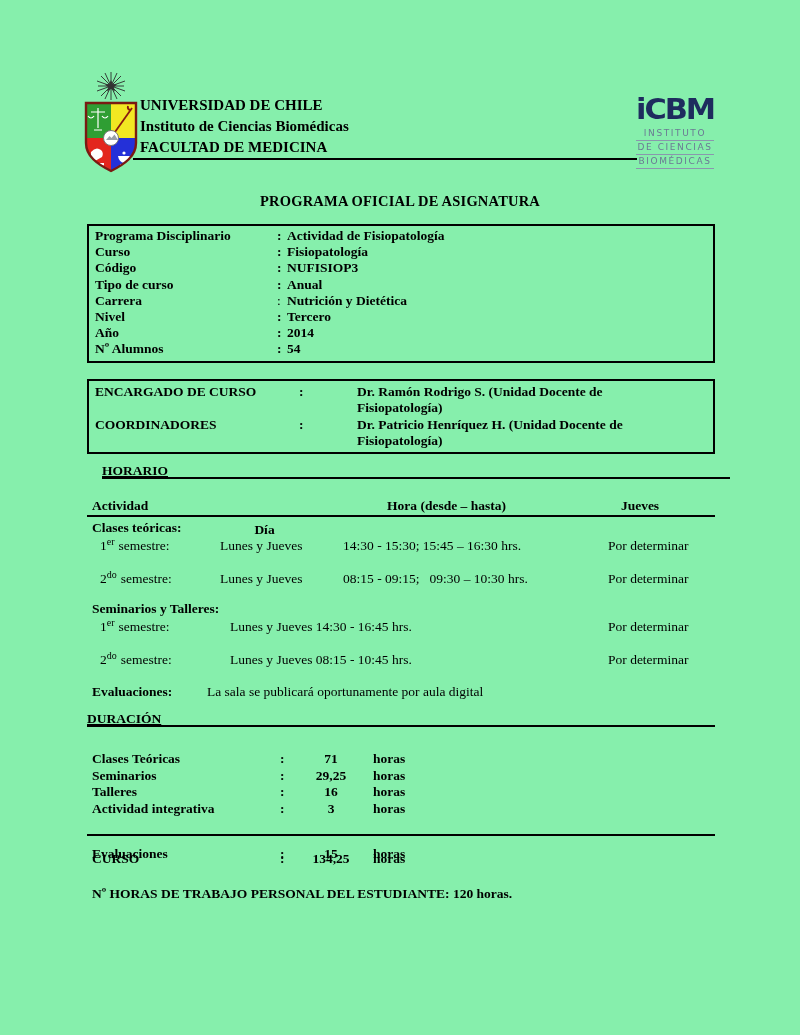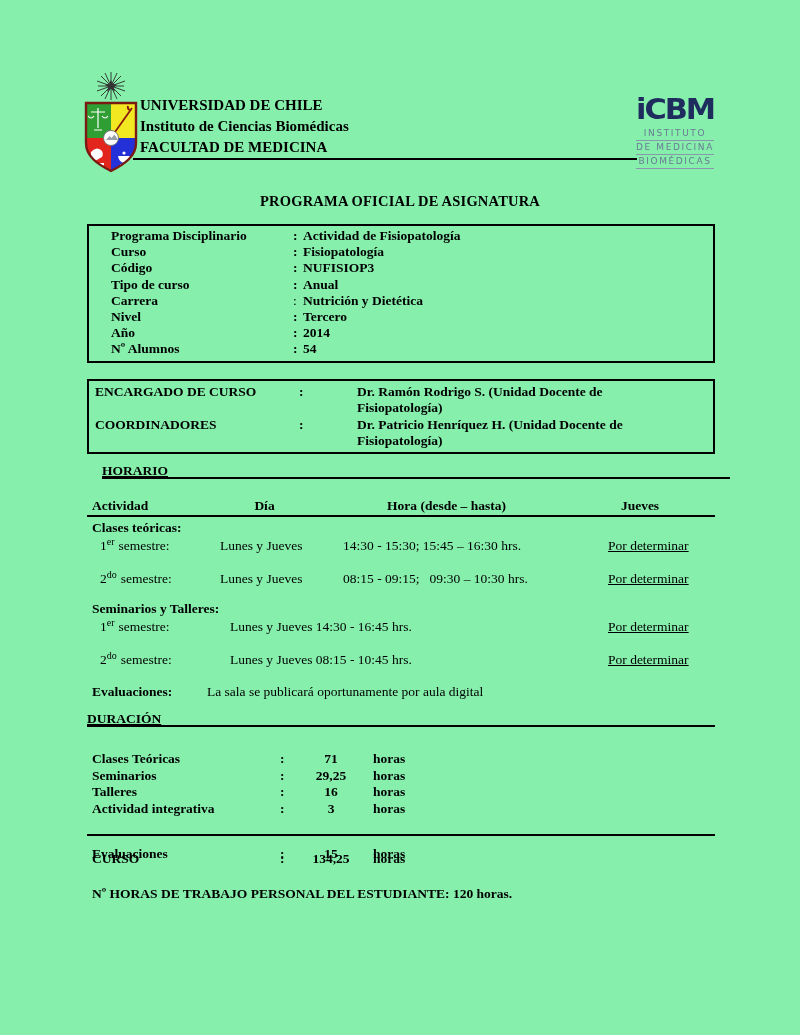--- a/index.html
+++ b/index.html
@@ -25,21 +25,21 @@
     border-top:1px solid #8a97ad;
   }
   .icbm-sub.first { border-top:none; }
   .icbm-sub.last { border-bottom:1px solid #8a97ad; }
 
   
   .doc-title { left:0; top:193px; width:800px; text-align:center; font-weight:bold; font-size:14.5px; letter-spacing:0.2px; }
 
   
   .info-box { left:87px; top:224px; width:628px; border:2px solid #000; padding:2px 0 3px 0; }
-  .info-row { display:grid; grid-template-columns:188px 1fr; line-height:16.2px; font-weight:bold;margin-left:16px; }
+  .info-row { display:grid; grid-template-columns:188px 1fr; line-height:16.2px; font-weight:bold; }
   .info-row .lbl { padding-left:6px; }
   .info-row .val .colon { display:inline-block; width:10px; }
   .colon.thin { font-weight:normal; }
 
   
   .staff-box { left:87px; top:379px; width:628px; border:2px solid #000; padding:3px 0 2px 0; font-weight:bold; }
   .staff-row { display:grid; grid-template-columns:210px 58px 1fr; line-height:16.4px; }
   .staff-row .lbl { padding-left:6px; }
   .staff-row .val { max-width:312px; }
 
@@ -47,31 +47,31 @@
   .sec-heading { left:87px; width:628px; height:16px; font-weight:bold; border-bottom:2px solid #000; }
   .sec-heading span { text-decoration:underline; }
 
   
   .sched-header {
     left:87px; top:498px; width:628px; height:19px; font-weight:bold;
     display:grid; grid-template-columns:128px 123px 257px 120px;
     border-bottom:2px solid #000;
   }
   .sched-header .c1 { padding-left:5px; }
-  .sched-header .c2 { text-align:center; padding-right:24px; }
+  .sched-header .c2 { text-align:center; padding-right:24px;margin-top:24px; }
   .sched-header .c3 { text-align:center; padding-right:40px; }
   .sched-header .c4 { text-align:center; padding-right:30px; }
 
   .group-label { left:87px; width:628px; font-weight:bold; padding-left:5px; }
 
   .sched-row { left:87px; width:628px; display:grid; grid-template-columns:128px 123px 257px 120px; }
   .sched-row .sem { padding-left:13px; }
   .sched-row .dia { padding-left:5px; }
   .sched-row .hora { padding-left:5px; white-space:pre-wrap; }
-  .sched-row .lugar { padding-left:13px;text-decoration:underline; }
+  .sched-row .lugar { padding-left:13px; }
   .sched-row.merged { grid-template-columns:128px 380px 120px; }
   .sched-row.merged .diahora { padding-left:15px; }
   sup { font-size:10px; vertical-align:super; line-height:0; }
   .sp { margin-left:4px; }
 
   .eval-row { left:87px; width:628px; display:flex; }
   .eval-row .lbl { font-weight:bold; width:120px; padding-left:5px; flex:none; }
 
   
   .dur-row { left:87px; width:628px; display:grid; grid-template-columns:193px 23px 56px 1fr; font-weight:bold; line-height:16.5px; }
@@ -152,21 +152,21 @@
   <div class="abs univ-block">
     <div>UNIVERSIDAD DE CHILE</div>
     <div>Instituto de Ciencias Biomédicas</div>
     <div>FACULTAD DE MEDICINA</div>
   </div>
   <div class="abs header-rule"></div>
 
   <div class="abs icbm">
     <div class="icbm-mark">iCBM</div>
     <div class="icbm-sub first">INSTITUTO</div>
-    <div class="icbm-sub">DE MEDICINA</div>
+    <div class="icbm-sub">DE CIENCIAS</div>
     <div class="icbm-sub last">BIOMÉDICAS</div>
   </div>
 
   <div class="abs doc-title">PROGRAMA OFICIAL DE ASIGNATURA</div>
 
   <div class="abs info-box">
     <div class="info-row">
       <div class="lbl">Programa Disciplinario</div>
       <div class="val"><span class="colon">:</span><span>Actividad de Fisiopatología</span></div>
     </div>

